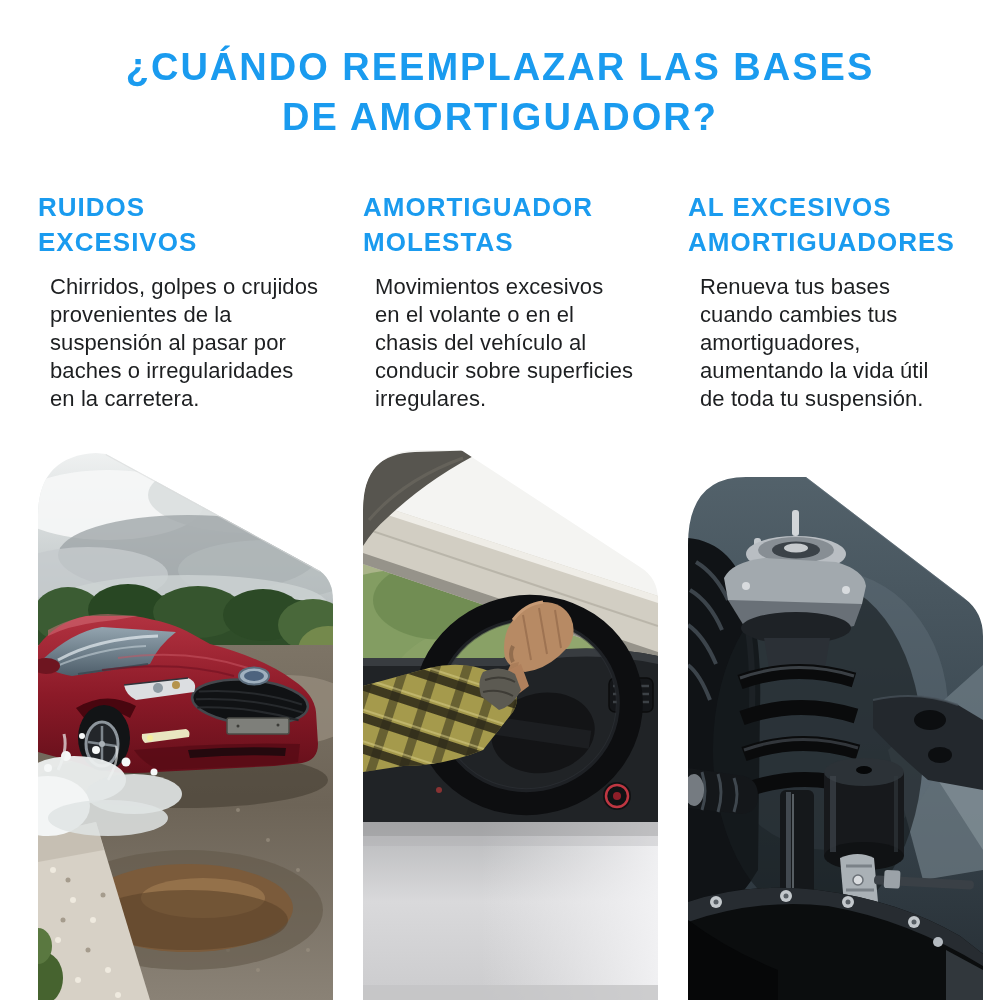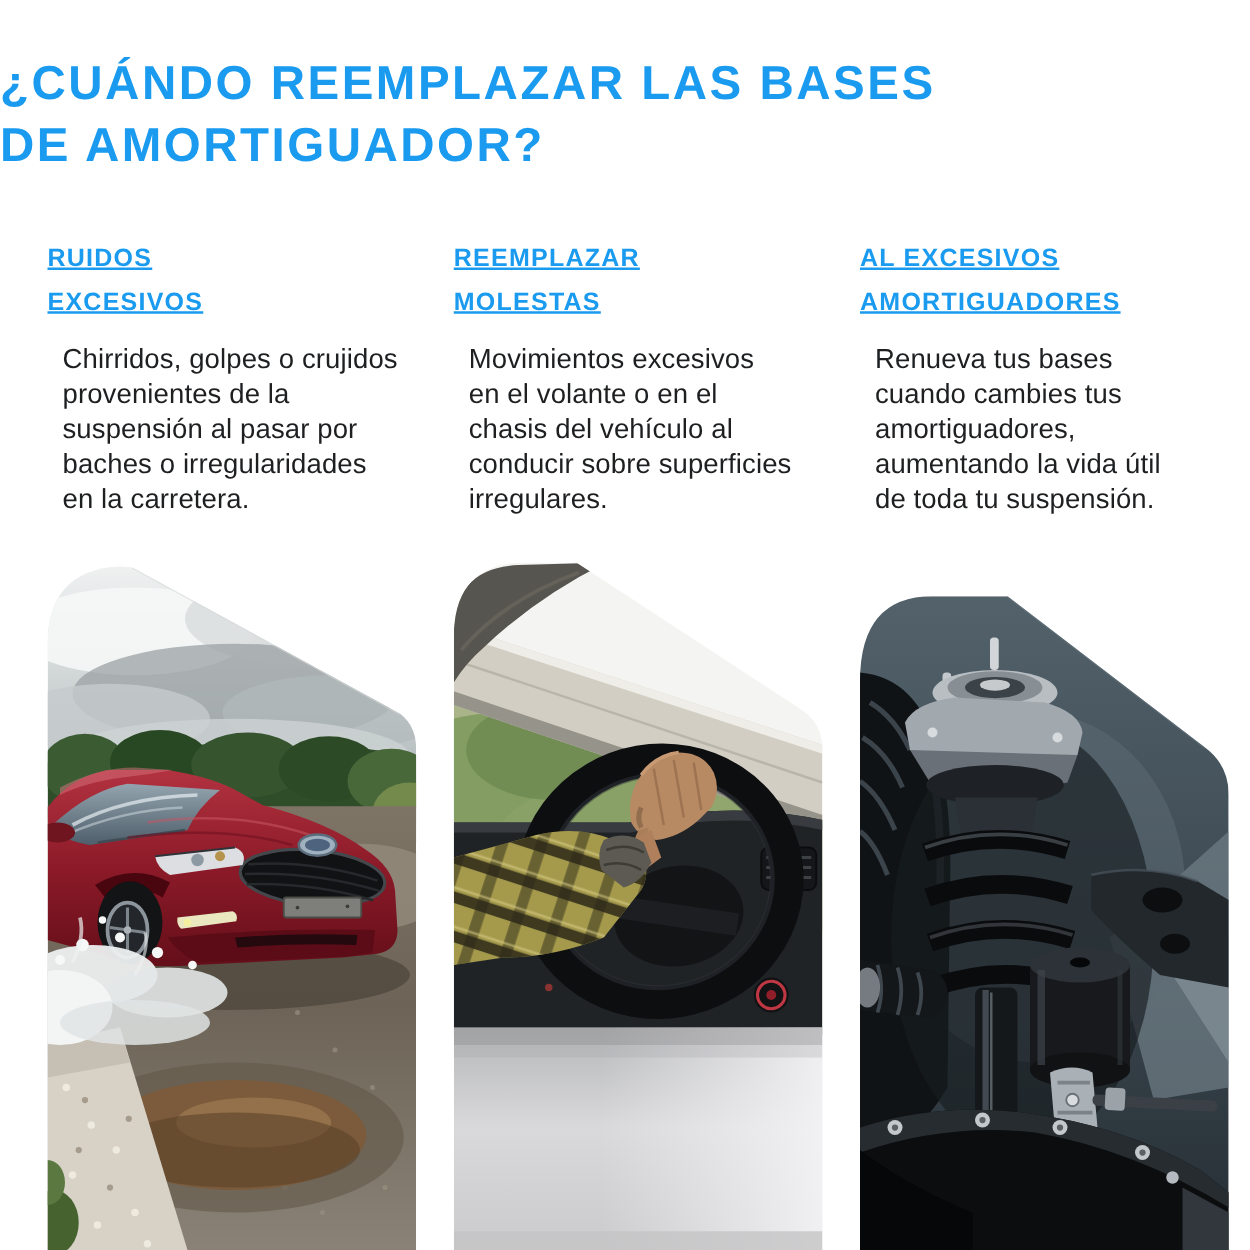--- a/index.html
+++ b/index.html
@@ -5,32 +5,32 @@
   :root{
     --accent:#1a9bef;
     --body-text:#1d1f21;
   }
   html,body{margin:0;padding:0;background:#ffffff;}
   .canvas{
     position:relative;width:1000px;height:1000px;background:#ffffff;overflow:hidden;
     font-family:"Liberation Sans", sans-serif;
   }
   .title{
-    position:absolute;top:42px;left:0;width:1000px;text-align:left;
+    position:absolute;top:42px;left:0;width:1000px;text-align:center;
     color:var(--accent);font-weight:bold;font-size:38px;letter-spacing:2px;
     line-height:50px;
   }
   .cols{
     position:absolute;top:190px;left:38px;width:945px;display:flex;
   }
   .col{width:295px;margin-right:30px;}
   .col:last-child{margin-right:0;}
   .col h2{
-    margin:0;color:var(--accent);font-size:20px;font-weight:bold;
-    letter-spacing:1px;line-height:35px;text-decoration:underline;
+    margin:0;color:var(--accent);font-size:26px;font-weight:bold;
+    letter-spacing:1px;line-height:35px;
   }
   .col h2 span{display:block;}
   .col p{
     margin:13px 0 0 12px;color:var(--body-text);font-size:22px;line-height:28px;
     white-space:pre-line;letter-spacing:0.1px;
   }
   .photos{
     position:absolute;top:450px;left:38px;display:flex;
   }
   .photo-card{width:295px;height:550px;margin-right:30px;}
@@ -54,21 +54,21 @@
         <span>EXCESIVOS</span>
       </h2>
       <p>Chirridos, golpes o crujidos
 provenientes de la
 suspensión al pasar por
 baches o irregularidades
 en la carretera.</p>
     </article>
     <article class="col">
       <h2>
-        <span>REEMPLAZAR</span>
+        <span>AMORTIGUADOR</span>
         <span>MOLESTAS</span>
       </h2>
       <p>Movimientos excesivos
 en el volante o en el
 chasis del vehículo al
 conducir sobre superficies
 irregulares.</p>
     </article>
     <article class="col">
       <h2>

